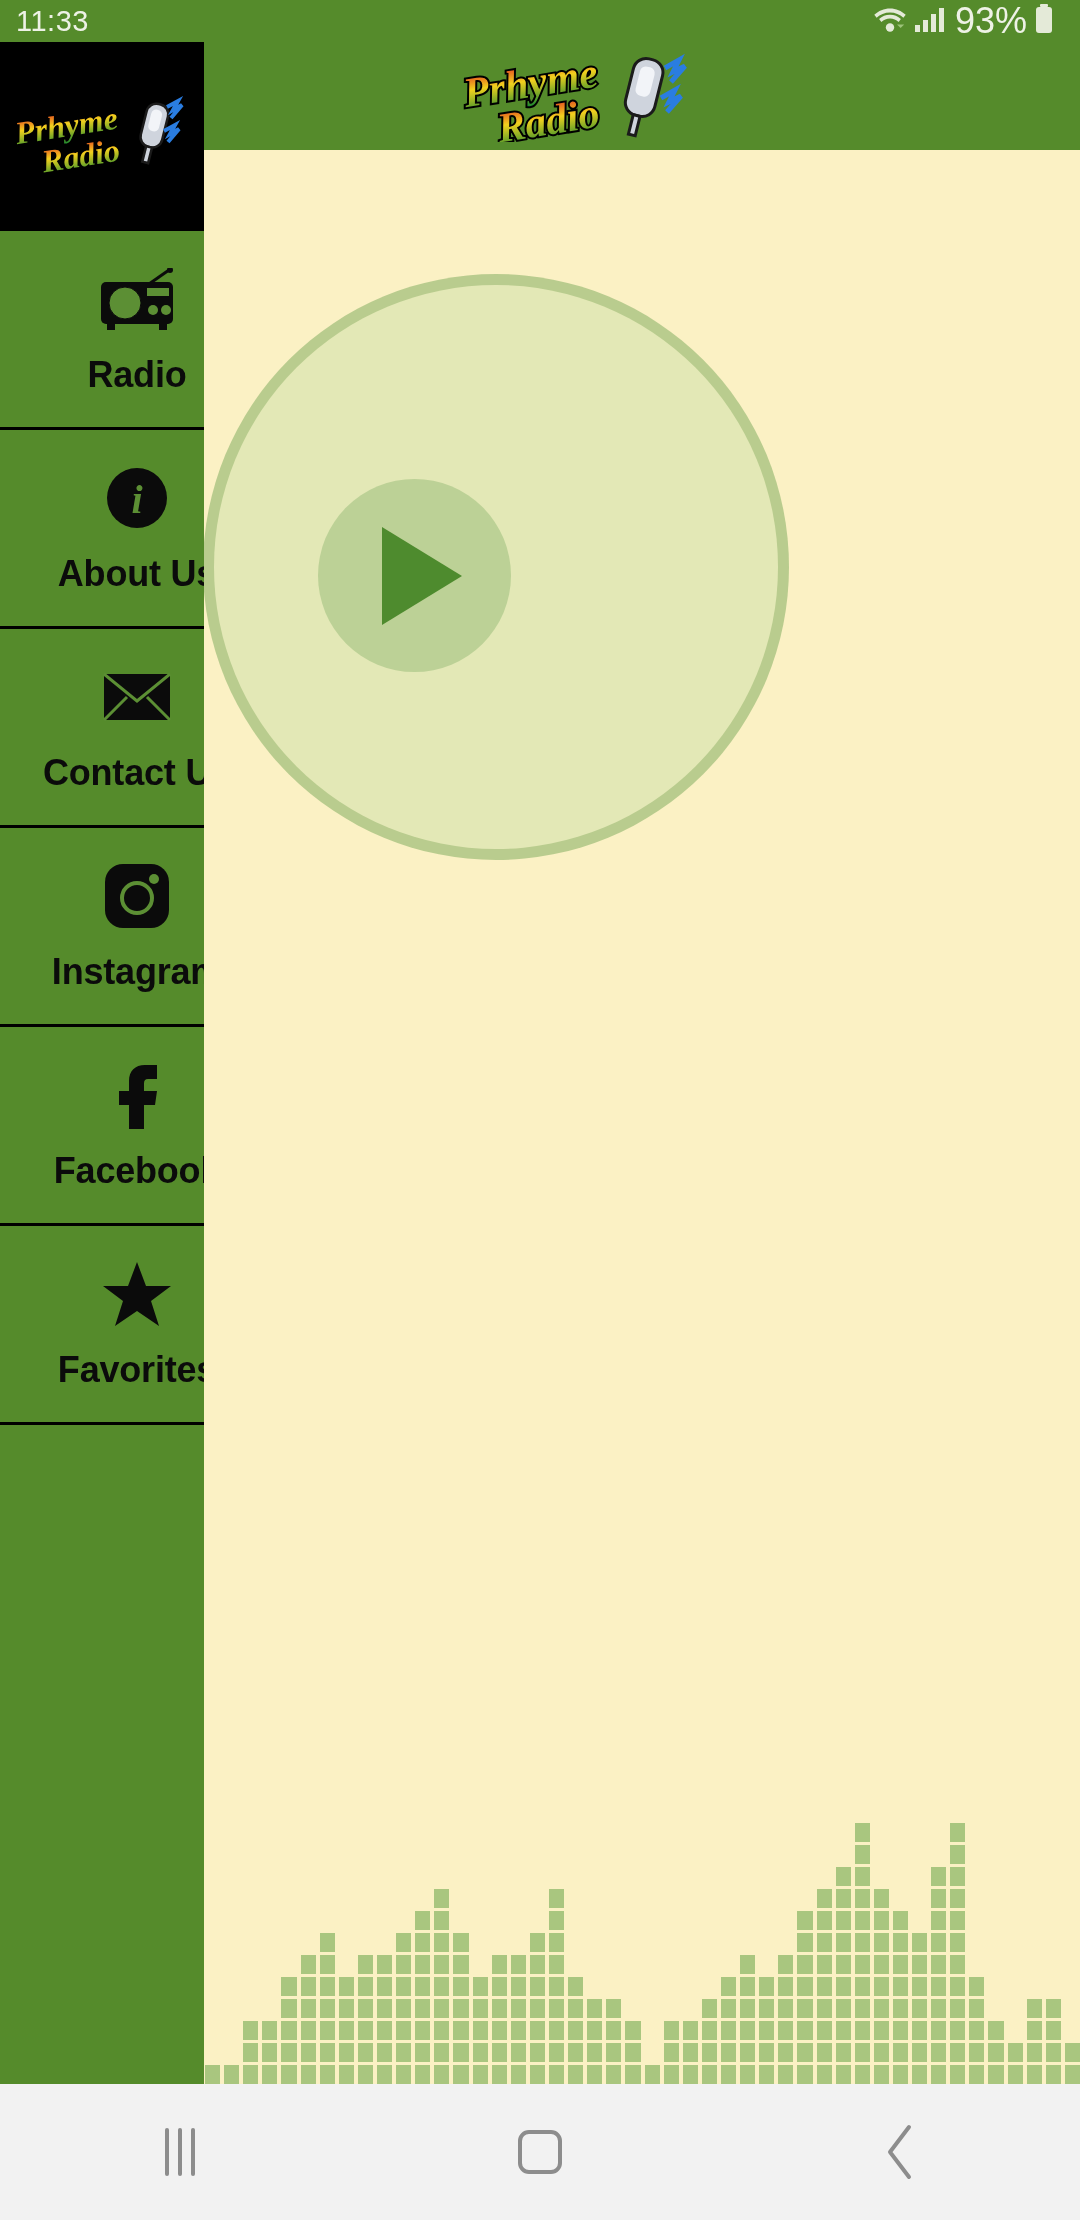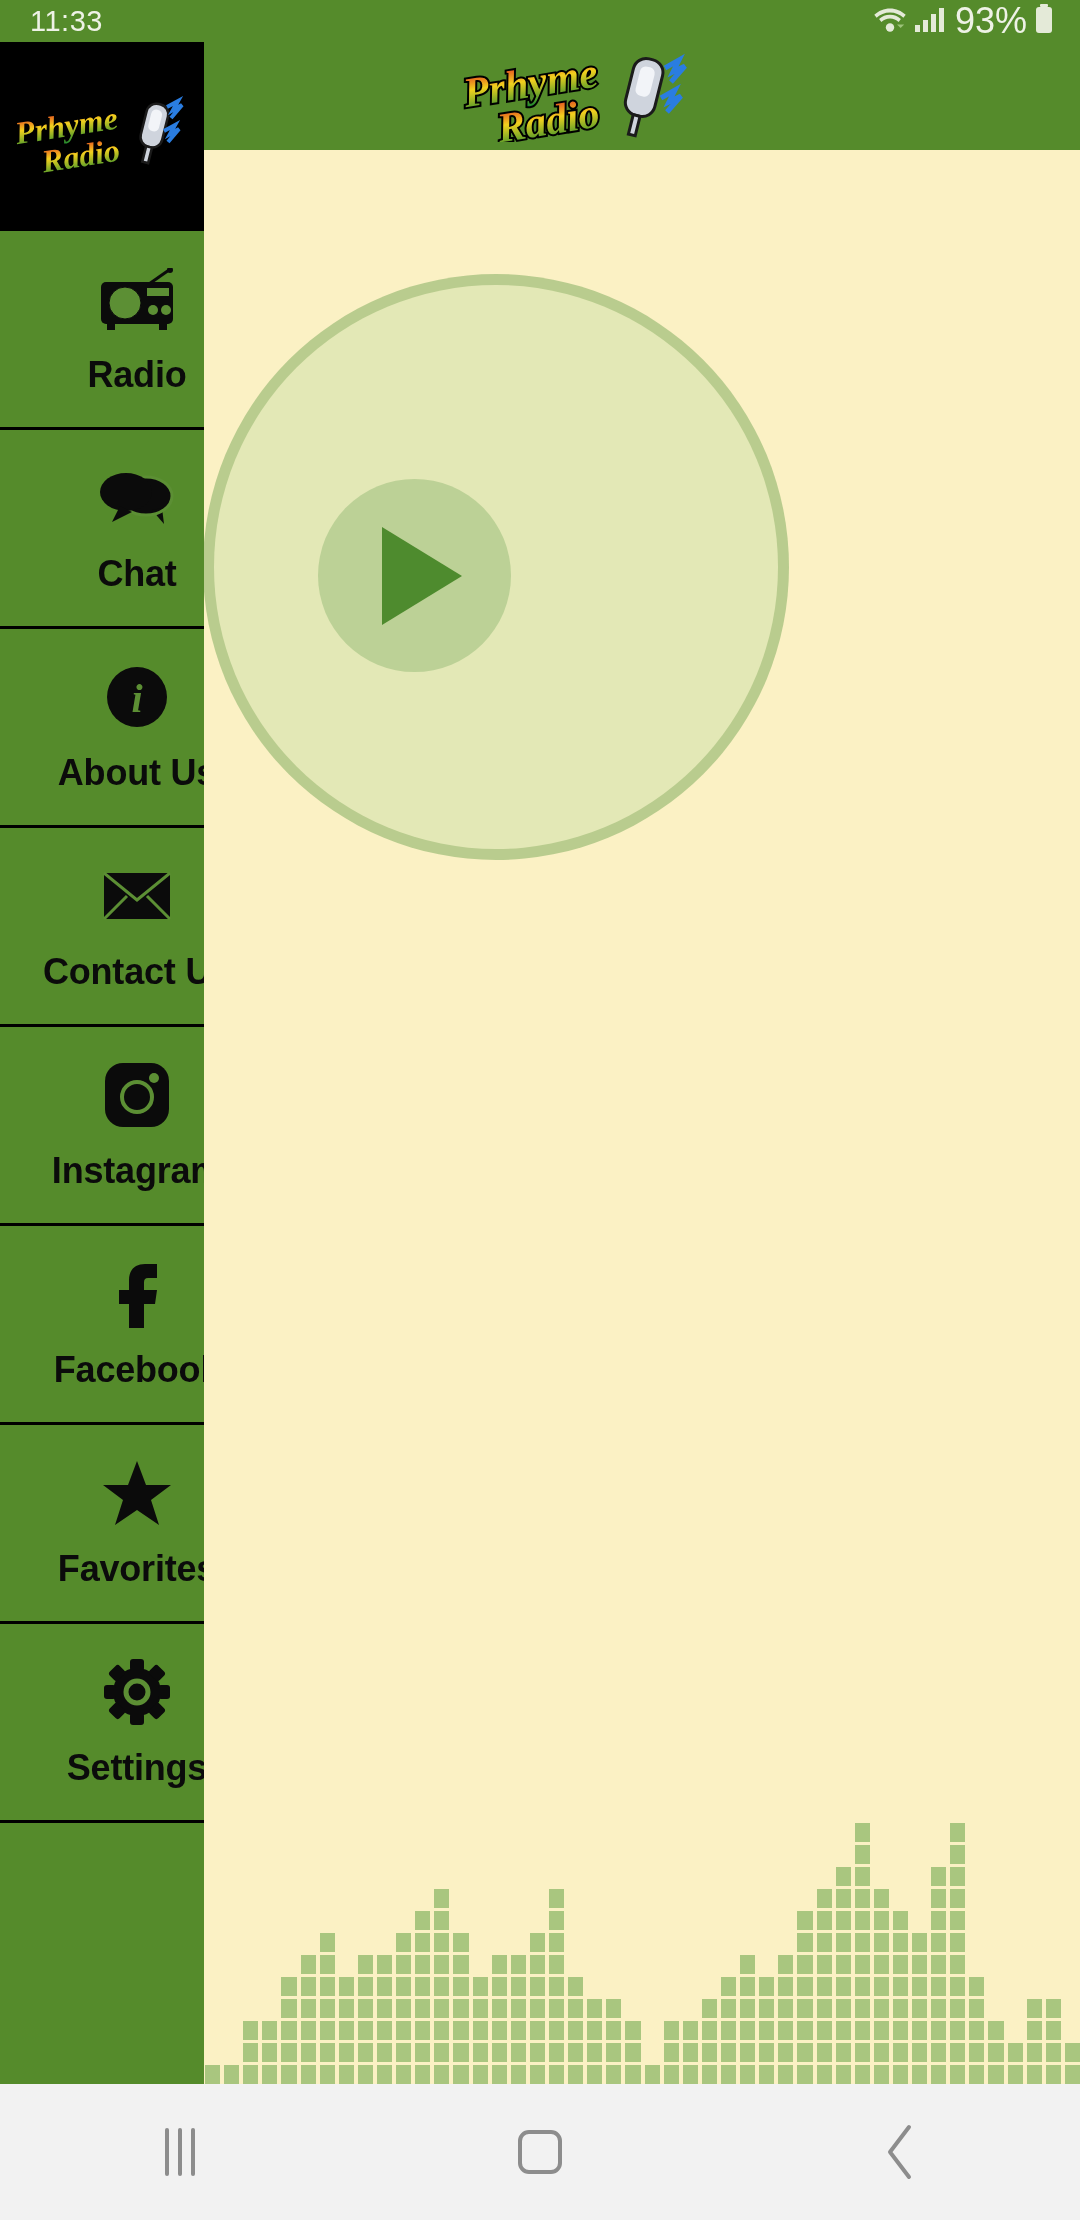--- a/index.html
+++ b/index.html
@@ -8,21 +8,21 @@
     font-family:"Liberation Sans", sans-serif;
     background:#fbf1c4;
     position:relative;
   }
 
   
   #status-bar{
     position:absolute; left:0; top:0; width:1080px; height:42px;
     background:#558b2b; color:#e8eddf;
     display:flex; align-items:center; justify-content:space-between;
-    padding:0 26px 0 30px;
+    padding:0 26px 0 16px;
   }
   #status-time{ font-size:29px; letter-spacing:.5px; font-weight:400; color:#eef2e6; }
   #status-right{ display:flex; align-items:center; gap:7px; }
   .sb-icon{ display:block; }
   #battery-pct{ font-size:36px; color:#eef2e6; letter-spacing:0; margin-left:2px; }
 
   
   #app-header{
     position:absolute; left:0; top:42px; width:1080px; height:108px;
     background:#558b2b;
@@ -203,34 +203,20 @@
           <circle cx="54" cy="42" r="5" fill="#5c8f34"></circle>
           <circle cx="67" cy="42" r="5" fill="#5c8f34"></circle>
           <rect x="8" y="56" width="8" height="6" fill="#0b0b0b"></rect>
           <rect x="60" y="56" width="8" height="6" fill="#0b0b0b"></rect>
         </svg>
       </span>
       <span class="mi-label">Radio</span>
     </div>
   </div>
 
-  <div class="menu-item">
-    <div class="mi-inner">
-      <span class="mi-icon">
-        <svg width="74" height="56" viewBox="0 0 74 56">
-          <ellipse cx="46" cy="26" rx="26" ry="19" fill="#0b0b0b"></ellipse>
-          <path d="M52 40 l12 14 -2 -16z" fill="#0b0b0b"></path>
-          <ellipse cx="46" cy="26" rx="26" ry="19" fill="none" stroke="#5c8f34" stroke-width="3"></ellipse>
-          <ellipse cx="26" cy="22" rx="26" ry="19" fill="#0b0b0b"></ellipse>
-          <path d="M20 36 l-8 16 20 -10z" fill="#0b0b0b"></path>
-        </svg>
-      </span>
-      <span class="mi-label">Chat</span>
-    </div>
-  </div>
 
   <div class="menu-item">
     <div class="mi-inner">
       <span class="mi-icon">
         <svg width="62" height="62" viewBox="0 0 62 62">
           <circle cx="31" cy="31" r="30" fill="#0b0b0b"></circle>
           <text x="31" y="46" text-anchor="middle" font-family="Liberation Serif, serif" font-size="40" font-style="italic" font-weight="700" fill="#5c8f34">i</text>
         </svg>
       </span>
       <span class="mi-label">About Us</span>
@@ -278,41 +264,20 @@
     <div class="mi-inner">
       <span class="mi-icon">
         <svg width="72" height="68" viewBox="0 0 72 68">
           <path d="M36 2 L45 26 L70 26 L50 41 L58 66 L36 51 L14 66 L22 41 L2 26 L27 26 Z" fill="#0b0b0b"></path>
         </svg>
       </span>
       <span class="mi-label">Favorites</span>
     </div>
   </div>
 
-  <div class="menu-item">
-    <div class="mi-inner">
-      <span class="mi-icon">
-        <svg width="66" height="66" viewBox="0 0 66 66">
-          <g fill="#0b0b0b">
-            <circle cx="33" cy="33" r="24"></circle>
-            <rect x="26" y="0" width="14" height="12" rx="3"></rect>
-            <rect x="26" y="54" width="14" height="12" rx="3"></rect>
-            <rect x="0" y="26" width="12" height="14" rx="3"></rect>
-            <rect x="54" y="26" width="12" height="14" rx="3"></rect>
-            <rect x="6" y="8" width="14" height="12" rx="3" transform="rotate(-45 13 14)"></rect>
-            <rect x="46" y="8" width="14" height="12" rx="3" transform="rotate(45 53 14)"></rect>
-            <rect x="6" y="46" width="14" height="12" rx="3" transform="rotate(45 13 52)"></rect>
-            <rect x="46" y="46" width="14" height="12" rx="3" transform="rotate(-45 53 52)"></rect>
-          </g>
-          <circle cx="33" cy="33" r="11" fill="none" stroke="#5c8f34" stroke-width="5"></circle>
-        </svg>
-      </span>
-      <span class="mi-label">Settings</span>
-    </div>
-  </div>
 
 </nav>
 
 <main id="main">
 
   <div id="disc-wrap">
     <div id="disc-ring"></div>
     <div id="disc-face"></div>
     <div id="play-button">
       <div id="play-triangle"></div>

